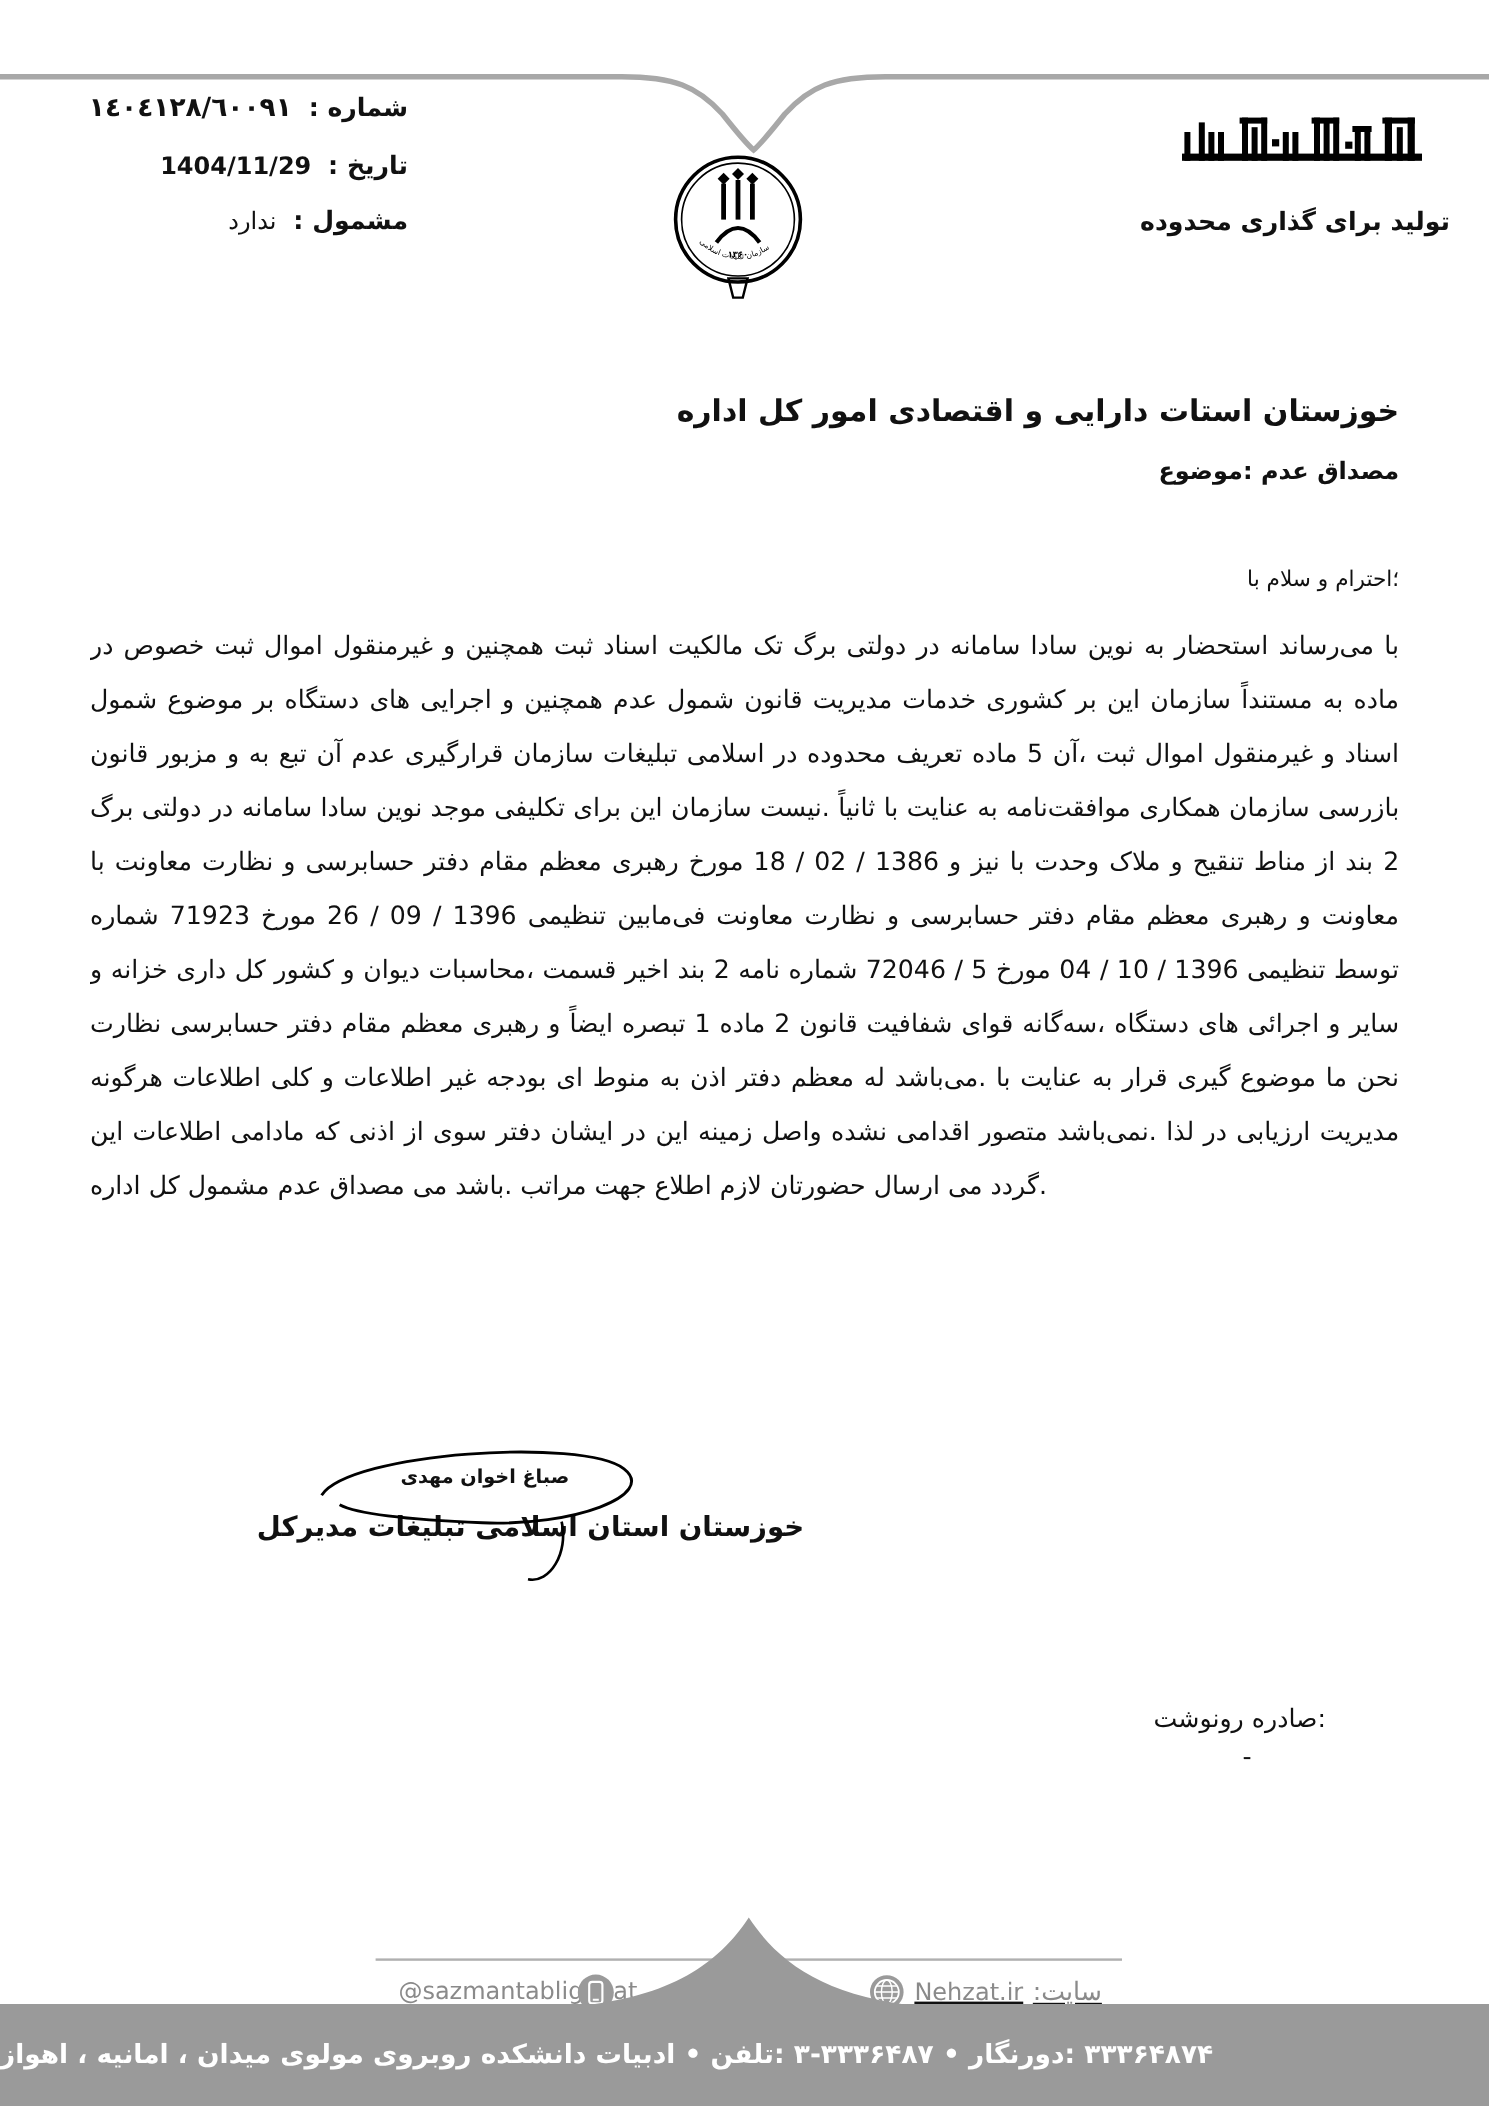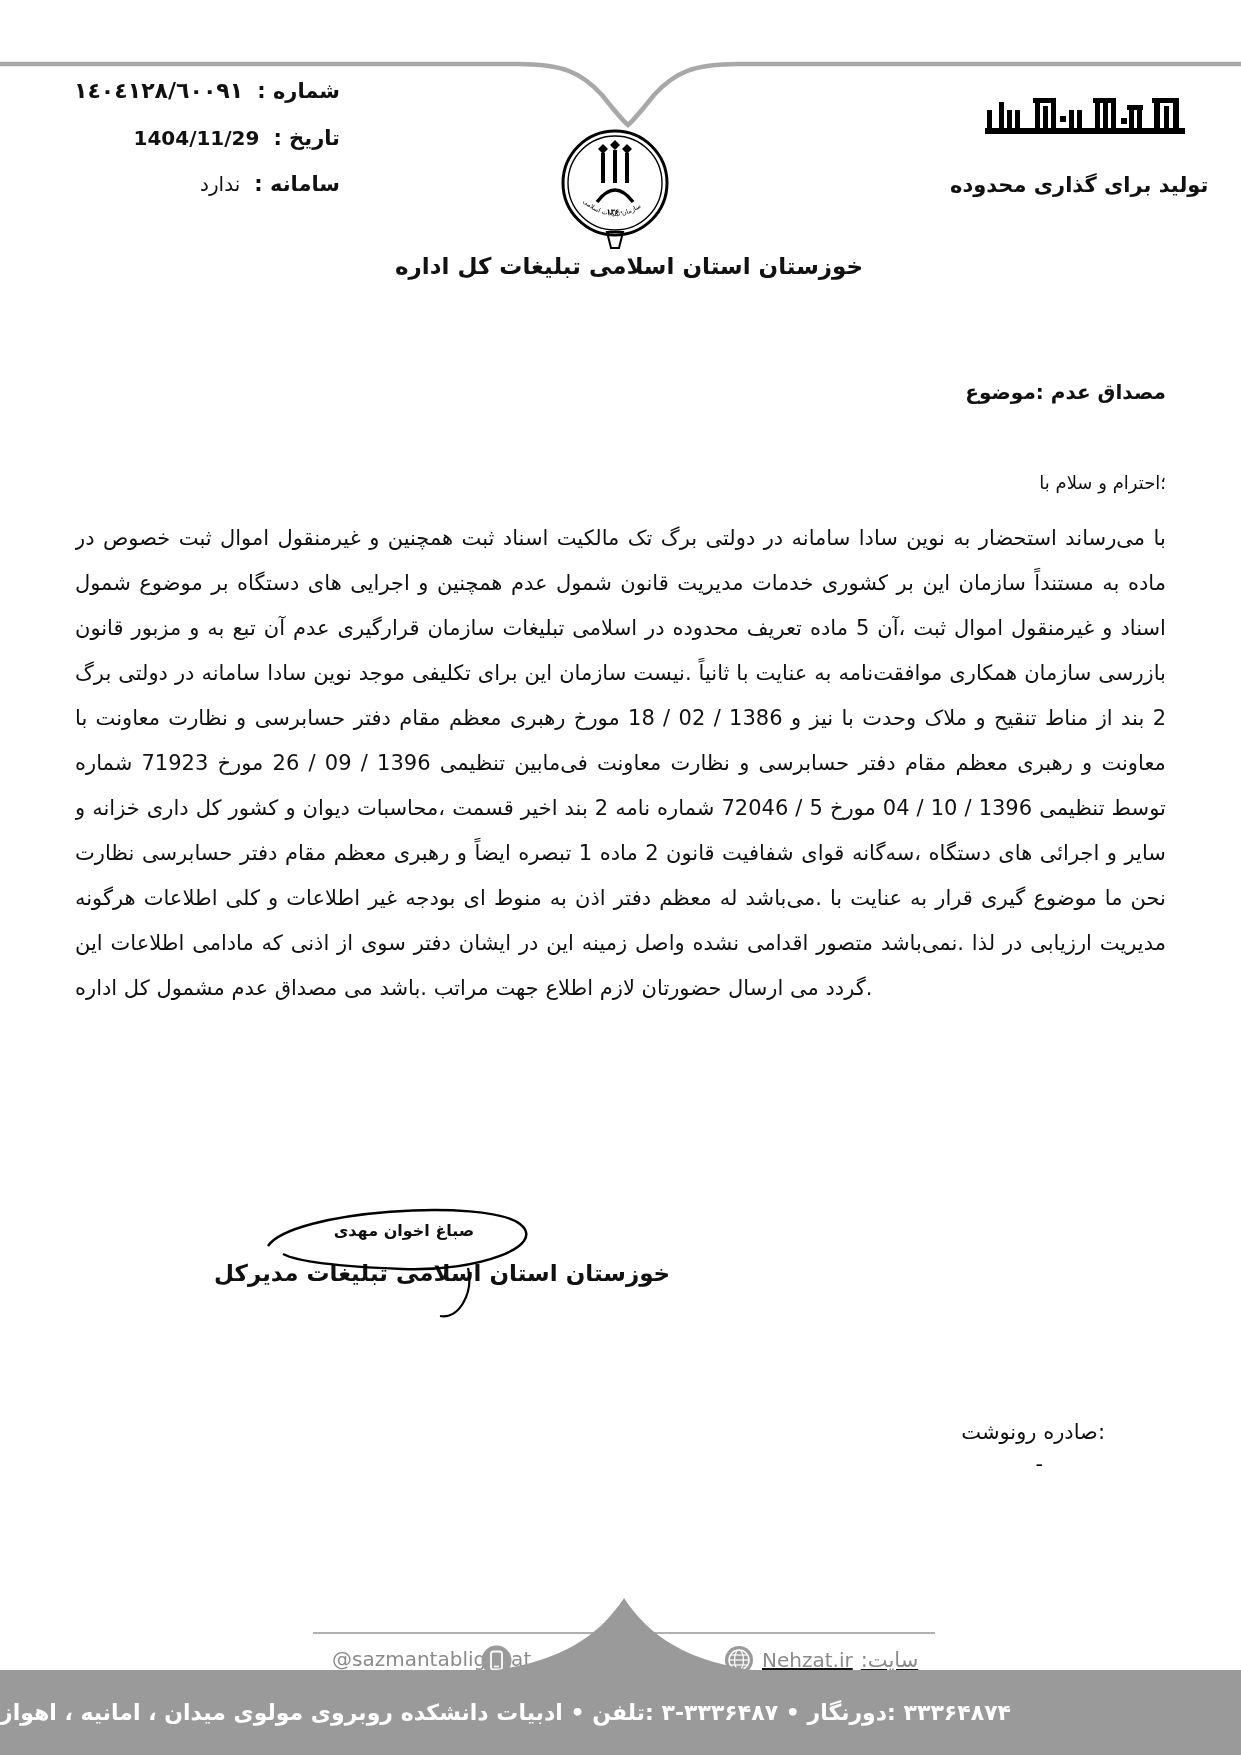--- a/index.html
+++ b/index.html
@@ -38,21 +38,21 @@
 
   <div class="field-row" style="top:78px;">
     <span class="field-label">شماره :</span>
     <span class="field-value bold" style="font-size:22px;">١٤٠٤١٢٨/٦٠٠٩١</span>
   </div>
   <div class="field-row" style="top:126px;">
     <span class="field-label">تاریخ :</span>
     <span class="field-value bold" style="font-size:20px; direction:ltr;">1404/11/29</span>
   </div>
   <div class="field-row" style="top:172px;">
-    <span class="field-label">سامانه :</span>
+    <span class="field-label">مشمول :</span>
     <span class="field-value" style="font-size:20px;">ندارد</span>
   </div>
 
   <svg class="abs decor" style="left:985px; top:92px;" width="200" height="46" viewBox="0 0 200 46">
     <g fill="#000">
       <rect x="0" y="36" width="200" height="6"></rect>
       <rect x="188" y="6" width="6" height="36"></rect>
         <rect x="179" y="14" width="5" height="28"></rect>
       <rect x="169" y="6" width="6" height="36"></rect>
         <rect x="167" y="6" width="27" height="5"></rect>
@@ -93,22 +93,22 @@
     </g>
     <path d="M40,74 Q58,50 76,74" fill="none" stroke="#000" stroke-width="3.5"></path>
     <text x="58" y="86" text-anchor="middle" font-size="7" font-weight="bold">۱۳۶۰</text>
     <path id="logo-arc" d="M18,62 A44,44 0 0 0 98,62" fill="none"></path>
     <text font-size="6.5">
       <textPath href="#logo-arc" startOffset="14%">سازمان تبلیغات اسلامی</textPath>
     </text>
     <polygon points="50,104 66,104 62,120 54,120" fill="none" stroke="#000" stroke-width="2"></polygon>
   </svg>
 
-  <div class="abs mirror nowrap bold" style="left:395px; top:253px; width:440px; text-align:center; font-size:23px;"><span class="tok">اداره</span> <span class="tok">کل</span> <span class="tok">تبلیغات</span> <span class="tok">اسلامی</span> <span class="tok">استان</span> <span class="tok">خوزستان</span></div>
 
+  <div class="abs mirror nowrap bold rightline" style="right:75px; top:328px; font-size:25px;"><span class="tok">اداره</span> <span class="tok">کل</span> <span class="tok">امور</span> <span class="tok">اقتصادی</span> <span class="tok">و</span> <span class="tok">دارایی</span> <span class="tok">استات</span> <span class="tok">خوزستان</span></div>
   <div class="abs mirror nowrap bold rightline" style="right:75px; top:380px; font-size:20px;"><span class="tok">موضوع:</span> <span class="tok">عدم</span> <span class="tok">مصداق</span></div>
 
   <div class="abs mirror nowrap rightline" style="right:75px; top:472px; font-size:18px;"><span class="tok">با</span> <span class="tok">سلام</span> <span class="tok">و</span> <span class="tok">احترام</span><span class="tok">؛</span></div>
 
   <div class="bodytext">
     <div class="jline"><span class="tok">در</span> <span class="tok">خصوص</span> <span class="tok">ثبت</span> <span class="tok">اموال</span> <span class="tok">غیرمنقول</span> <span class="tok">و</span> <span class="tok">همچنین</span> <span class="tok">ثبت</span> <span class="tok">اسناد</span> <span class="tok">مالکیت</span> <span class="tok">تک</span> <span class="tok">برگ</span> <span class="tok">دولتی</span> <span class="tok">در</span> <span class="tok">سامانه</span> <span class="tok">سادا</span> <span class="tok">نوین</span> <span class="tok">به</span> <span class="tok">استحضار</span> <span class="tok">می‌رساند</span> <span class="tok">با</span>  </div>
     <div class="jline"><span class="tok">شمول</span> <span class="tok">موضوع</span> <span class="tok">بر</span> <span class="tok">دستگاه</span> <span class="tok">های</span> <span class="tok">اجرایی</span> <span class="tok">و</span> <span class="tok">همچنین</span> <span class="tok">عدم</span> <span class="tok">شمول</span> <span class="tok">قانون</span> <span class="tok">مدیریت</span> <span class="tok">خدمات</span> <span class="tok">کشوری</span> <span class="tok">بر</span> <span class="tok">این</span> <span class="tok">سازمان</span> <span class="tok">مستنداً</span> <span class="tok">به</span> <span class="tok">ماده</span> </div>
     <div class="jline"><span class="tok">قانون</span> <span class="tok">مزبور</span> <span class="tok">و</span> <span class="tok">به</span> <span class="tok">تبع</span> <span class="tok">آن</span> <span class="tok">عدم</span> <span class="tok">قرارگیری</span> <span class="tok">سازمان</span> <span class="tok">تبلیغات</span> <span class="tok">اسلامی</span> <span class="tok">در</span> <span class="tok">محدوده</span> <span class="tok">تعریف</span> <span class="tok">ماده</span> <span class="tok">5</span> <span class="tok">آن،</span> <span class="tok">ثبت</span> <span class="tok">اموال</span> <span class="tok">غیرمنقول</span> <span class="tok">و</span> <span class="tok">اسناد</span>  </div>
     <div class="jline"><span class="tok">برگ</span> <span class="tok">دولتی</span> <span class="tok">در</span> <span class="tok">سامانه</span> <span class="tok">سادا</span> <span class="tok">نوین</span> <span class="tok">موجد</span> <span class="tok">تکلیفی</span> <span class="tok">برای</span> <span class="tok">این</span> <span class="tok">سازمان</span> <span class="tok">نیست.</span> <span class="tok">ثانیاً</span> <span class="tok">با</span> <span class="tok">عنایت</span> <span class="tok">به</span> <span class="tok">موافقت‌نامه</span> <span class="tok">همکاری</span> <span class="tok">سازمان</span> <span class="tok">بازرسی</span>  </div>
     <div class="jline"><span class="tok">با</span> <span class="tok">معاونت</span> <span class="tok">نظارت</span> <span class="tok">و</span> <span class="tok">حسابرسی</span> <span class="tok">دفتر</span> <span class="tok">مقام</span> <span class="tok">معظم</span> <span class="tok">رهبری</span> <span class="tok">مورخ</span> <span class="tok">18</span> <span class="tok">/</span> <span class="tok">02</span> <span class="tok">/</span> <span class="tok">1386</span> <span class="tok">و</span> <span class="tok">نیز</span> <span class="tok">با</span> <span class="tok">وحدت</span> <span class="tok">ملاک</span> <span class="tok">و</span> <span class="tok">تنقیح</span> <span class="tok">مناط</span> <span class="tok">از</span> <span class="tok">بند</span> <span class="tok">2</span> </div>

